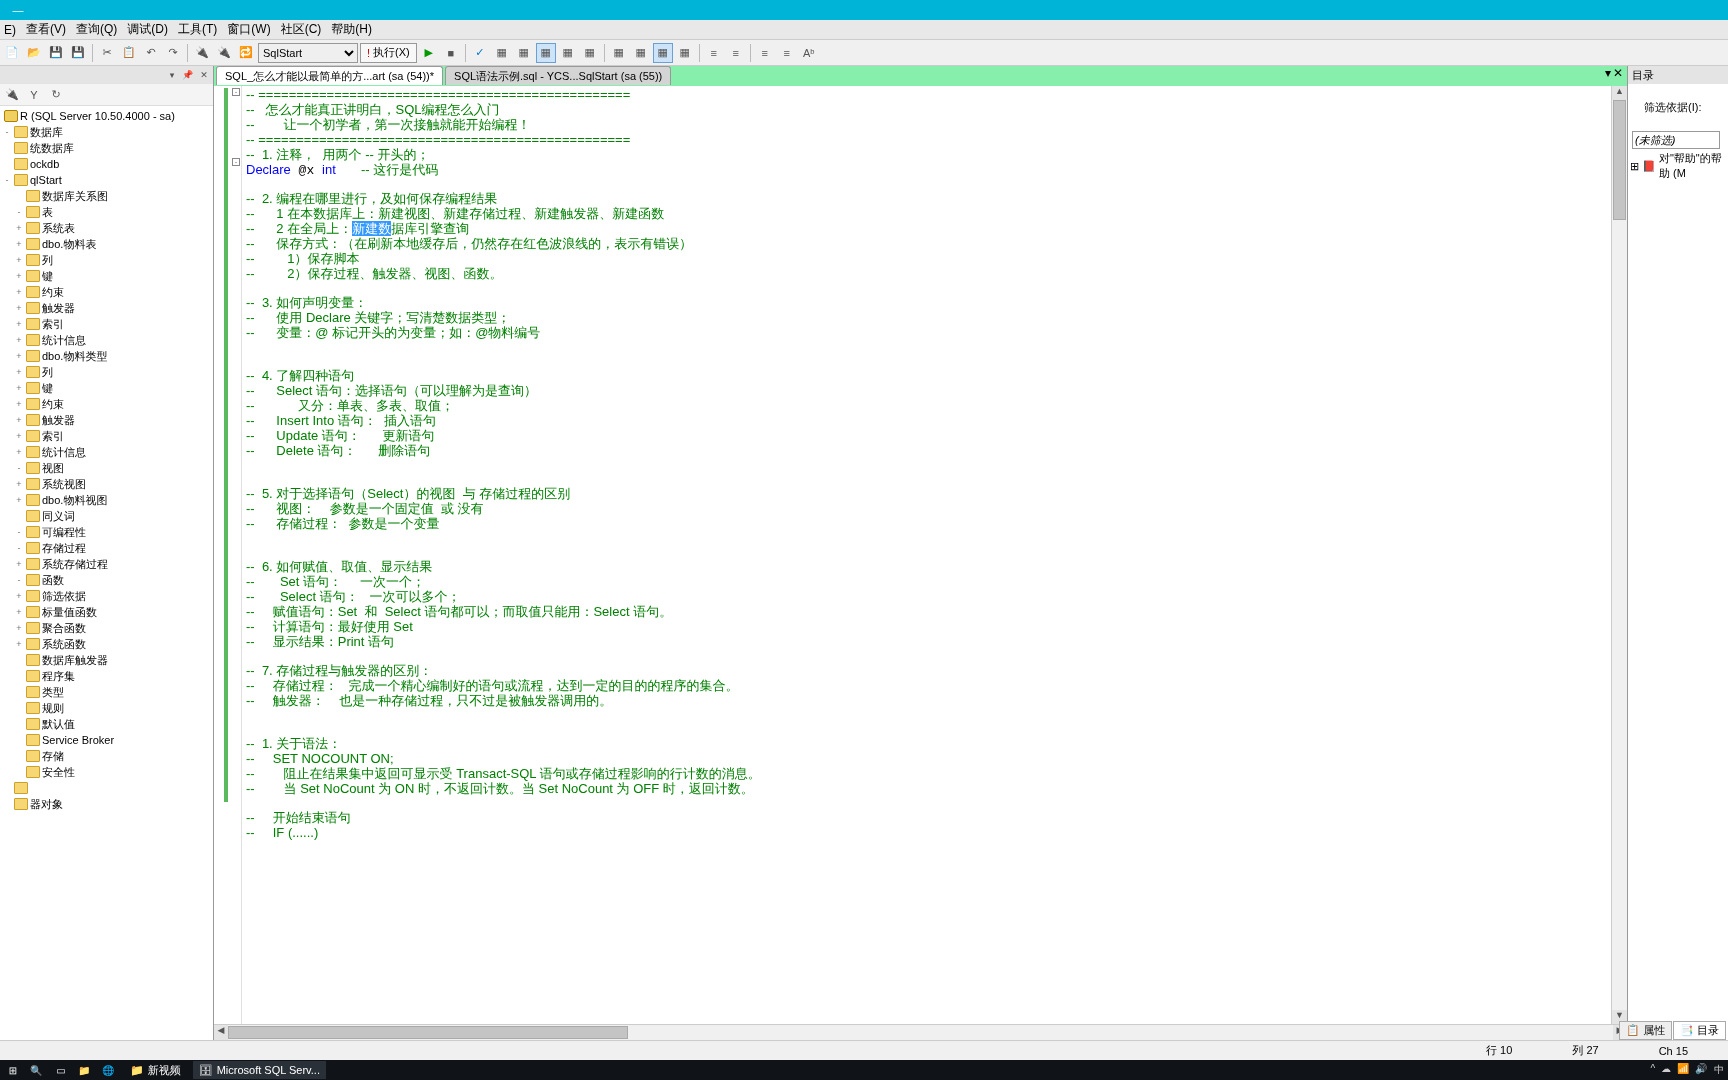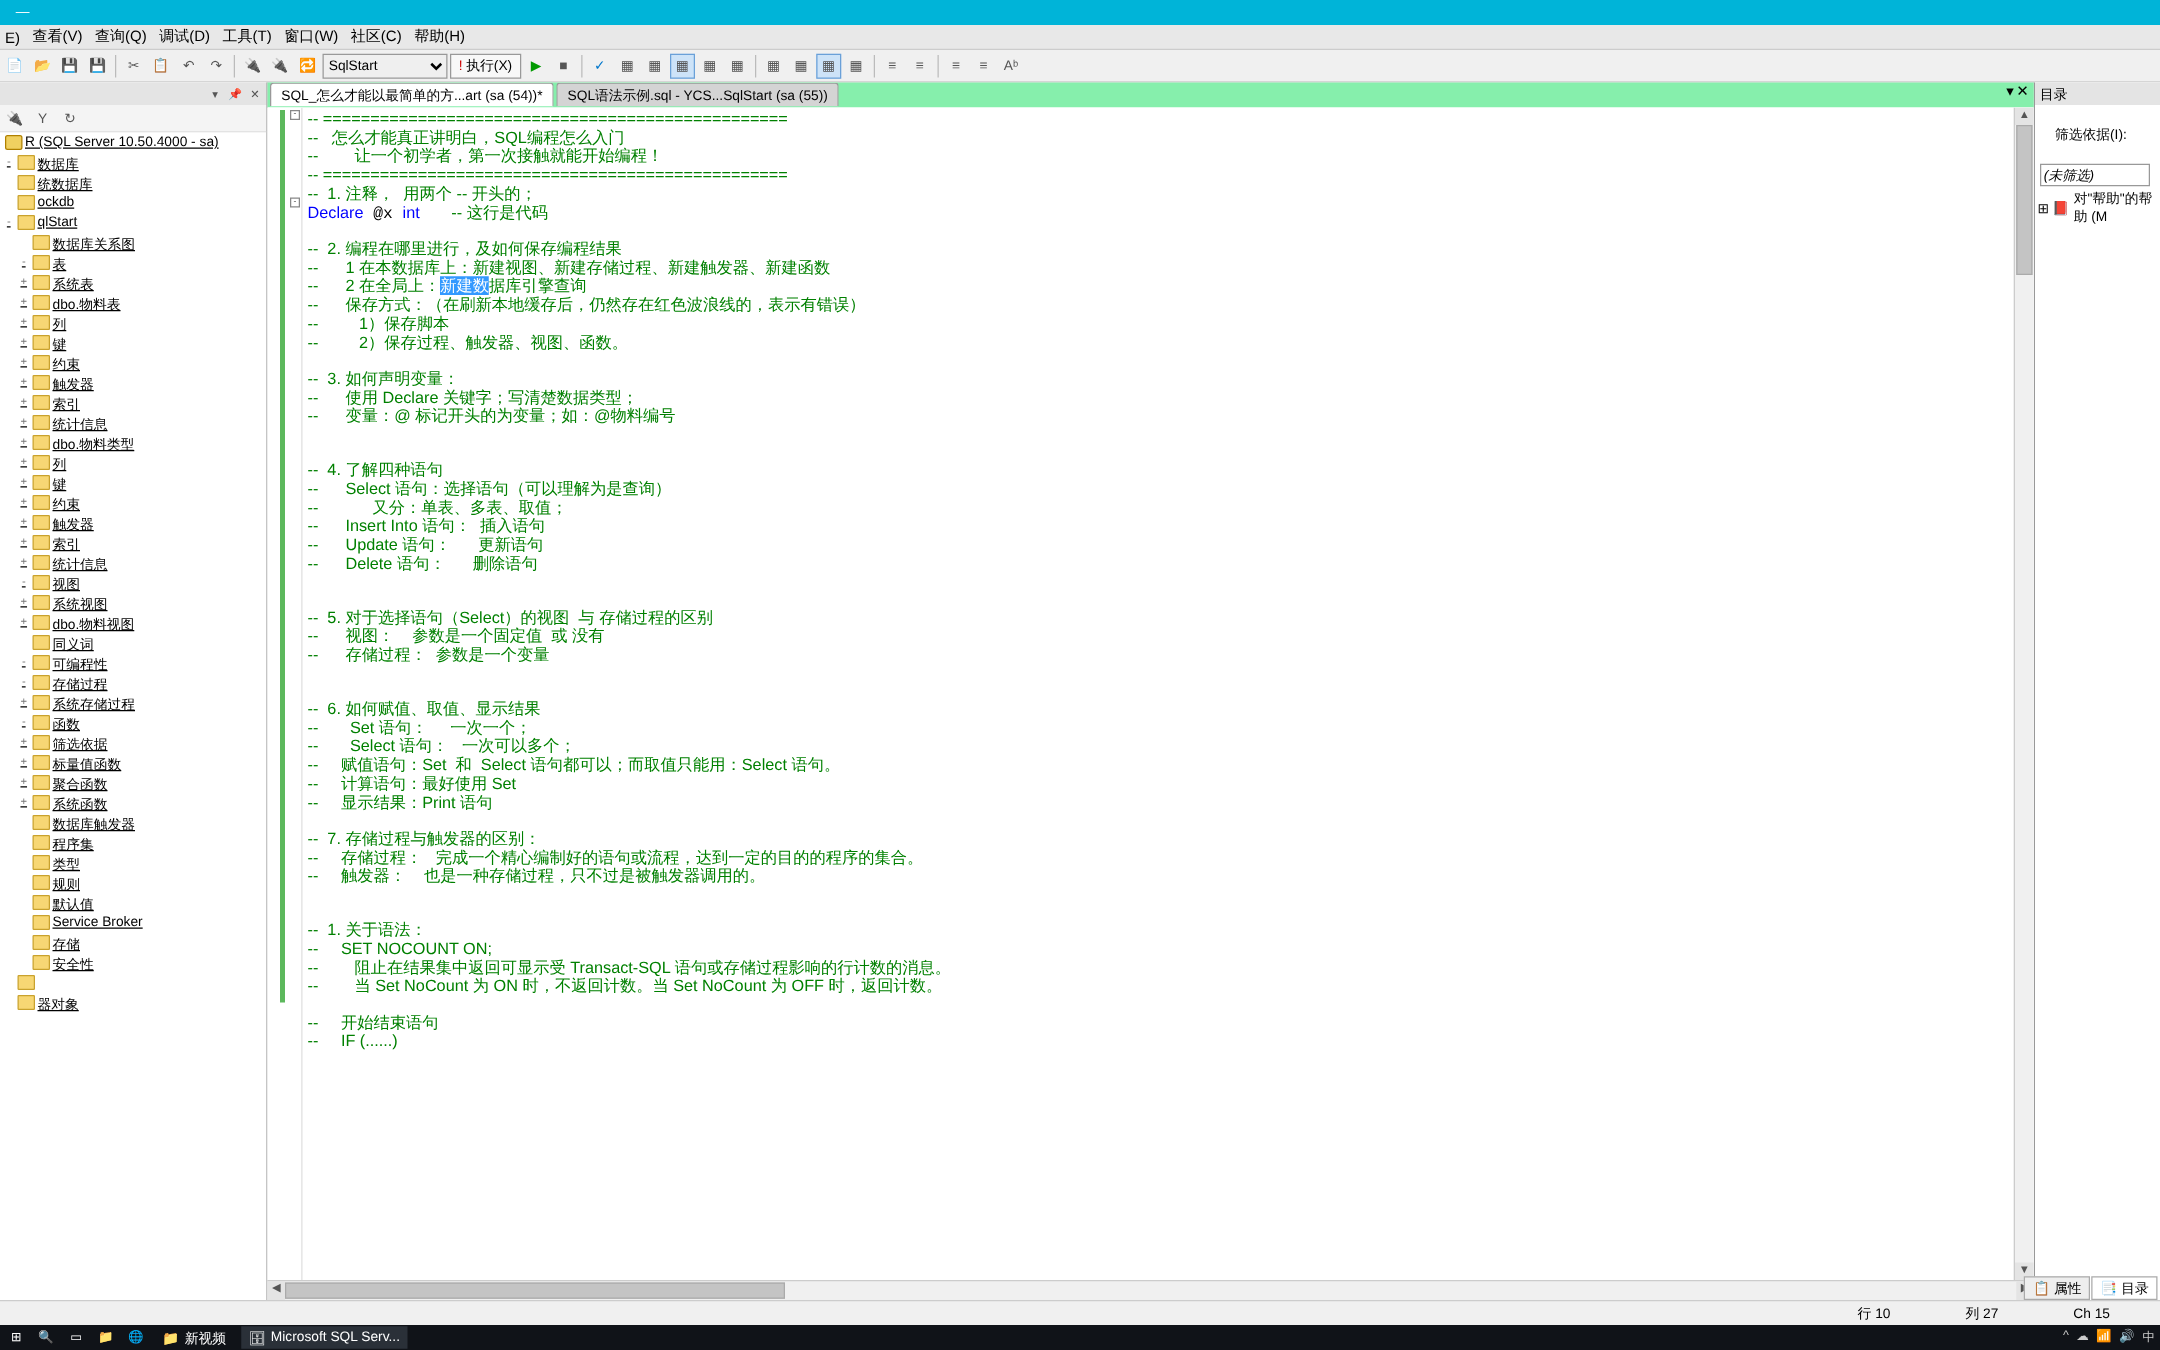--- a/index.html
+++ b/index.html
@@ -13,21 +13,21 @@
 .tbtn { width: 20px; height: 20px; display: inline-flex; align-items: center; justify-content: center; border: 1px solid transparent; font-size: 11px; color: #555; }
 .tsep { width: 1px; height: 18px; background: #bbb; margin: 0 2px; }
 .dbcombo { height: 20px; width: 100px; font-size: 11px; border: 1px solid #999; }
 .execbtn { height: 20px; display: inline-flex; align-items: center; padding: 0 6px; border: 1px solid #999; background: #f8f8f8; font-size: 11px; gap: 3px; }
 .main { display: flex; height: 994px; }
 .leftpanel { width: 214px; background: #fff; border-right: 1px solid #999; display: flex; flex-direction: column; }
 .panel-hdr { height: 18px; background: #e4e4e4; display: flex; align-items: center; justify-content: flex-end; padding: 0 2px; gap: 2px; font-size: 9px; color: #555; }
 .panel-hdr .hicon { width: 14px; height: 14px; display: inline-flex; align-items: center; justify-content: center; cursor: pointer; }
 .mini-tb { height: 22px; background: #f4f4f4; display: flex; align-items: center; padding: 0 2px; gap: 2px; border-bottom: 1px solid #ddd; }
 .tree { flex: 1; overflow-y: auto; background: #fff; padding: 2px 0; }
-.tree-item { display: flex; height: 16px; font-size: 11px; color: #000; padding-left: 2px; white-space: nowrap; text-decoration: underline; }
+.tree-item { display: flex; align-items: center; height: 16px; font-size: 11px; color: #000; padding-left: 2px; white-space: nowrap; }
 .tree-item .exp { width: 10px; text-align: center; color: #777; font-size: 9px; }
 .tree-item .ficon { width: 14px; height: 12px; margin: 0 2px; display: inline-block; }
 .fldr { background: #f7d774; border: 1px solid #c9a22e; border-radius: 1px; }
 .dbicon { background: #f0d060; border-radius: 2px; border: 1px solid #b08000; }
 .tree-item.indent1 { padding-left: 14px; }
 .centerpanel { flex: 1; display: flex; flex-direction: column; border-right: 1px solid #999; }
 .tabstrip { height: 20px; background: #86efac; display: flex; padding-left: 2px; }
 .ftab { height: 19px; padding: 0 8px; display: flex; align-items: center; font-size: 11px; border: 1px solid #999; border-bottom: none; margin-right: 2px; background: #d4d4d4; border-radius: 3px 3px 0 0; }
 .ftab.active { background: #fff; font-weight: 500; }
 .tabstrip .right { margin-left: auto; display: flex; gap: 2px; padding-right: 4px; }

